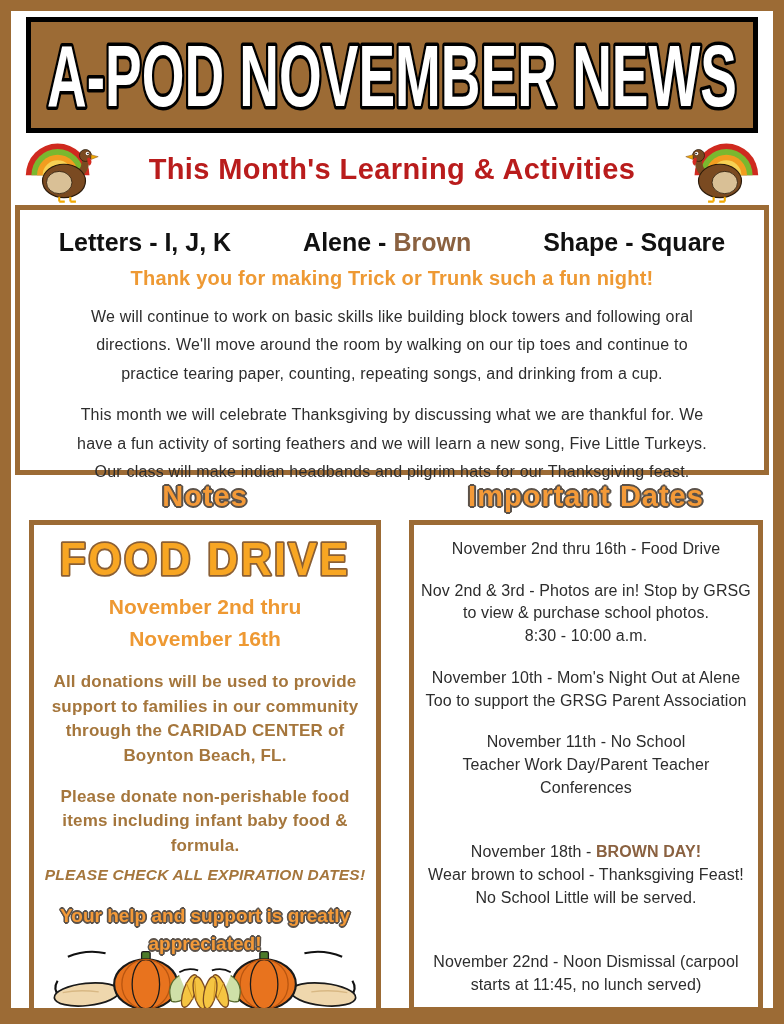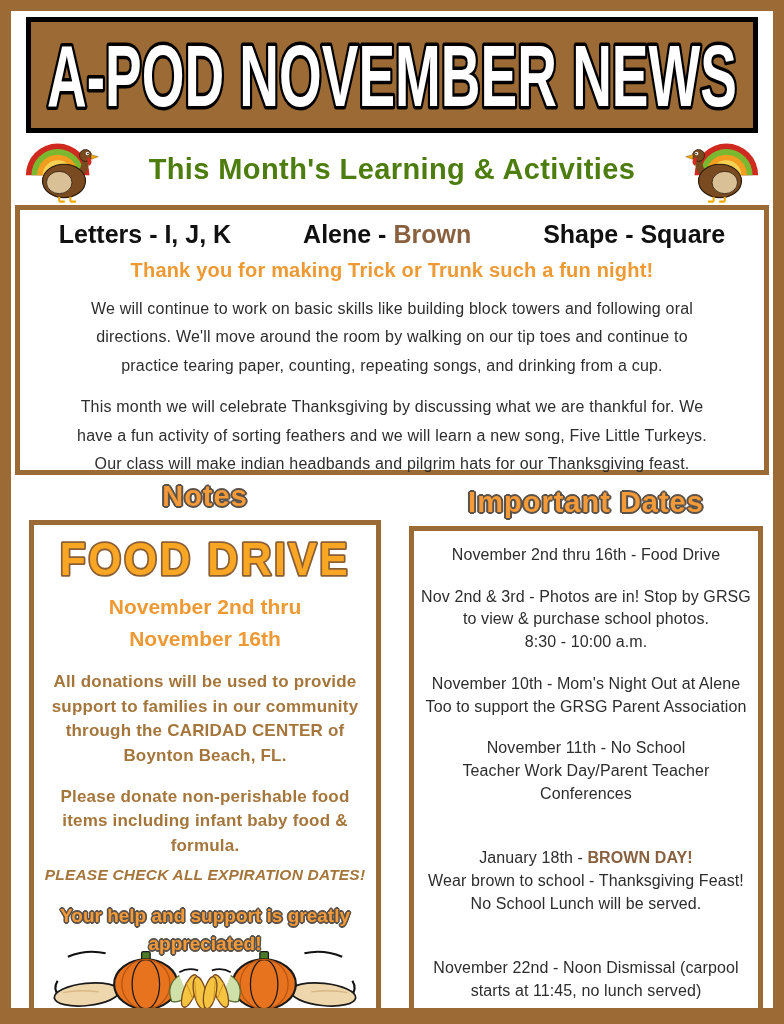--- a/index.html
+++ b/index.html
@@ -23,34 +23,34 @@
     border:5px solid #000;box-sizing:border-box;
     display:flex;align-items:center;justify-content:center;
   }
   .masthead svg{width:100%;height:100%;display:block;}
   .masthead text{
     font-family:"Liberation Sans",sans-serif;font-weight:bold;
     fill:#fff;stroke:#000;stroke-width:7;paint-order:stroke fill markers;stroke-linejoin:round;
   }
   
   .subheader{height:72px;display:flex;align-items:center;justify-content:center;gap:42px;}
-  .subtitle{font-size:29px;font-weight:bold;color:#4d7c0f;letter-spacing:.4px;}
+  .subtitle{font-size:29px;font-weight:bold;color:#b91c1c;letter-spacing:.4px;}
   .turkey{width:86px;height:70px;flex:0 0 auto;}
   .turkey.mirror{transform:scaleX(-1);}
   
   .learning-box{
     margin:0 4px;border:5px solid var(--brown);height:270px;box-sizing:border-box;
-    text-align:center;padding:8px 10px 0 10px;
+    text-align:center;padding:16px 10px 0 10px;
   }
   .skills-row{display:flex;justify-content:center;gap:72px;font-size:25px;font-weight:bold;color:#111;margin-top:2px;}
   .brown-word{color:var(--text-brown);}
   .thanks{color:var(--orange);font-weight:bold;font-size:20px;margin-top:10px;letter-spacing:.2px;}
   .body-p{white-space:pre-line;font-size:16px;line-height:1.78;color:var(--ink);margin:13px 0 0 0;letter-spacing:.2px;}
   
-  .columns{display:flex;margin:2px 10px 0 18px;gap:28px;align-items:flex-end;}
+  .columns{display:flex;margin:2px 10px 0 18px;gap:28px;}
   .col-left{width:352px;flex:0 0 auto;}
   .col-right{width:354px;flex:0 0 auto;}
   .col-heading{
     text-align:center;font-size:29px;font-weight:bold;color:var(--head-orange);
     letter-spacing:1px;margin:3px 0 7px 0;
     text-shadow:2px 0 0 var(--ol),-2px 0 0 var(--ol),0 2px 0 var(--ol),0 -2px 0 var(--ol),
       1.4px 1.4px 0 var(--ol),-1.4px 1.4px 0 var(--ol),1.4px -1.4px 0 var(--ol),-1.4px -1.4px 0 var(--ol);
   }
   .notes-box{
     border:5px solid var(--brown);height:498px;box-sizing:border-box;text-align:center;
@@ -191,23 +191,23 @@
         <div class="date-item">November 2nd thru 16th - Food Drive</div>
         <div class="date-item">Nov 2nd &amp; 3rd - Photos are in! Stop by GRSG
 to view &amp; purchase school photos.
 8:30 - 10:00 a.m.</div>
         <div class="date-item">November 10th - Mom's Night Out at Alene
 Too to support the GRSG Parent Association</div>
         <div class="date-item">November 11th - No School
 Teacher Work Day/Parent Teacher
 Conferences</div>
         <div class="date-item">
-          <span>January 18th - </span><span class="brown-bold">BROWN DAY!</span>
+          <span>November 18th - </span><span class="brown-bold">BROWN DAY!</span>
           <span class="post-line">Wear brown to school - Thanksgiving Feast!
-No School Lunch will be served.</span>
+No School Little will be served.</span>
         </div>
         <div class="date-item">November 22nd - Noon Dismissal (carpool
 starts at 11:45, no lunch served)</div>
         <div class="date-item">November 23rd thru 25th -
 No school - Thanksgiving Break!</div>
       </div>
     </div>
 
   </div>
 </div>

